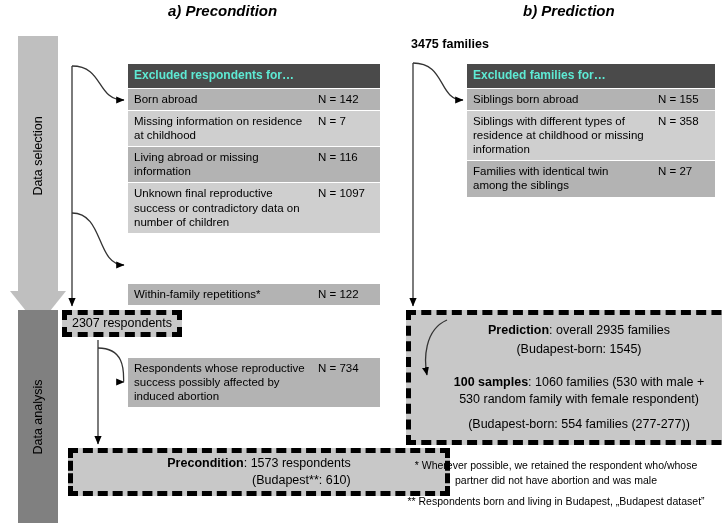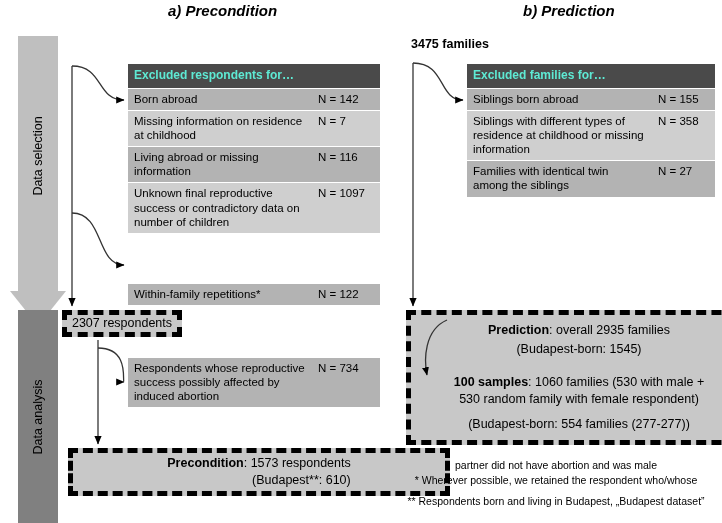--- a/index.html
+++ b/index.html
@@ -233,22 +233,22 @@
       <div style="margin-bottom:16px;">(Budapest-born: 1545)</div>
       <div>
         <b>100 samples</b><span>: 1060 families (530 with male +</span>
       </div>
       <div>530 random family with female respondent)</div>
       <div style="margin-top:8px;">(Budapest-born: 554 families (277-277))</div>
     </div>
   </div>
 
   <div class="footnote" style="left:396px; top:458px; width:320px;">
+    <div>* Wherever possible, we retained the respondent who/whose</div>
     <div>partner did not have abortion and was male</div>
-    <div>* Wherever possible, we retained the respondent who/whose</div>
   </div>
   <div class="footnote" style="left:396px; top:494px; width:320px;">** Respondents born and living in Budapest, „Budapest dataset”</div>
 
   <svg class="overlay" viewBox="0 0 722 523">
     <defs>
       <marker id="ah" markerWidth="7" markerHeight="7" refX="6" refY="3.0" orient="auto" markerUnits="strokeWidth">
         <path d="M0,0.3 L6.4,3.0 L0,5.7 z" fill="#000"></path>
       </marker>
     </defs>
 

